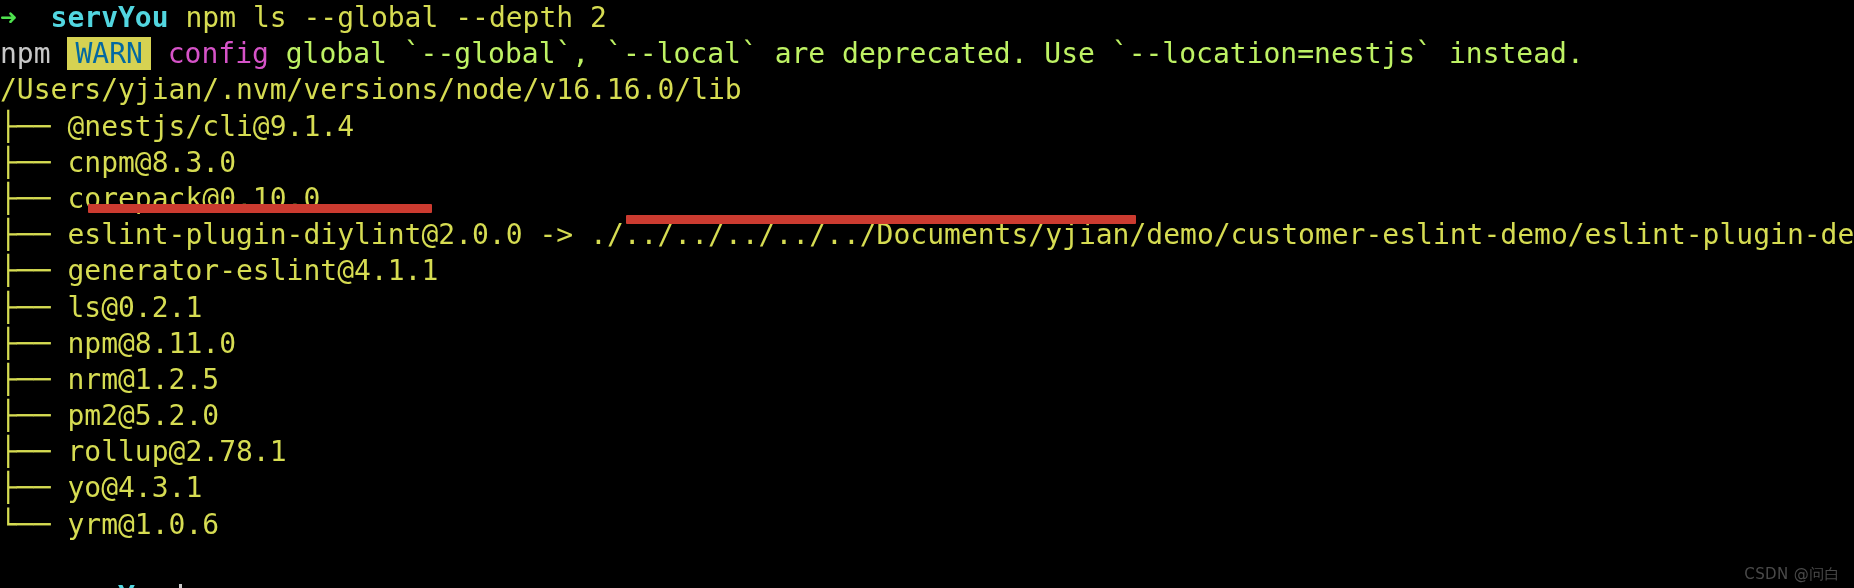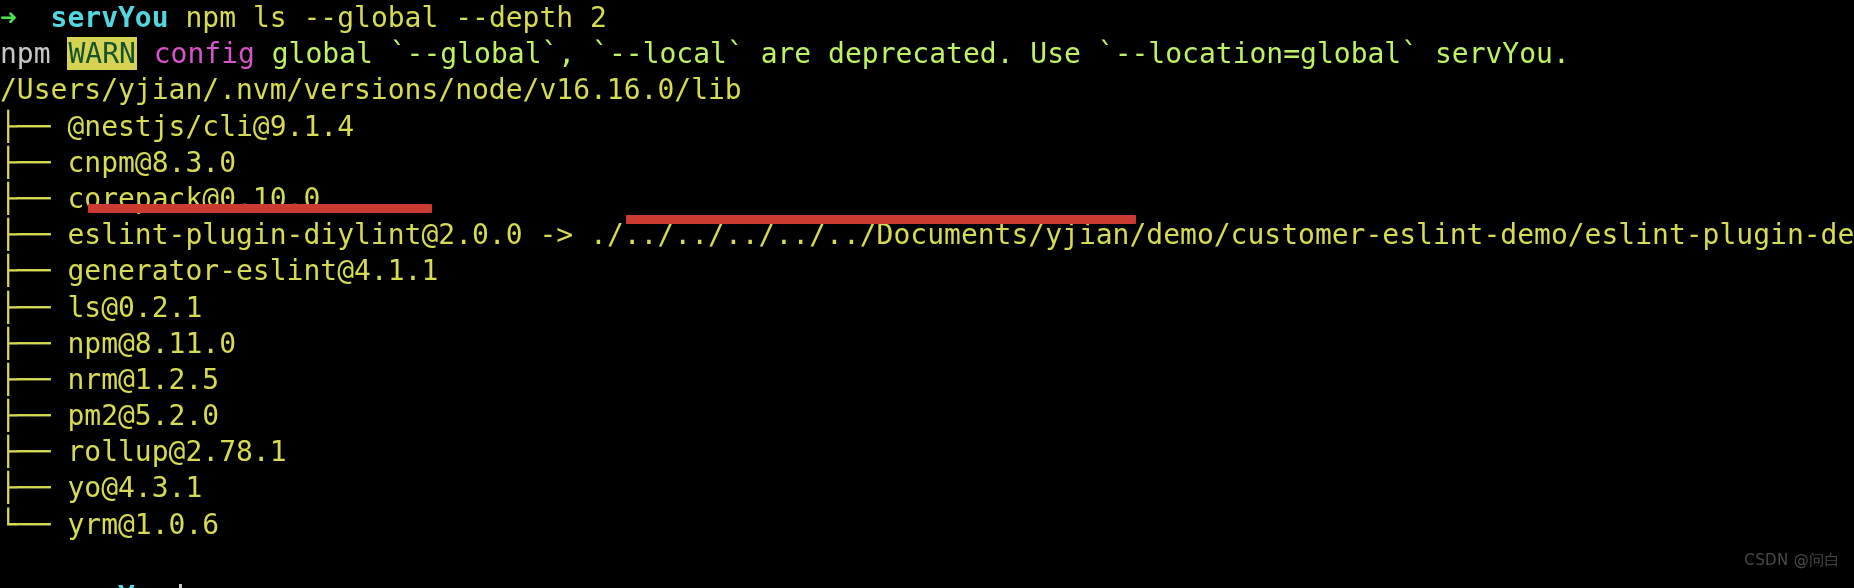--- a/index.html
+++ b/index.html
@@ -33,21 +33,21 @@
     white-space: pre;
     color: #d6dc52;
     padding-left: 0px;
   }
 
   
   .arrow      { color: #4ee24e; font-weight: bold; }
   .host       { color: #52d6e0; font-weight: bold; text-align: right; }
   .cmd        { color: #d6dc52; }
   .npm-label  { color: #c8c8c8; }
-  .warn-badge { color: #14532d; background: #d6d252; padding: 0 1px; }
+  .warn-badge { color: #0369a1; background: #d6d252; padding: 0 8px; }
   .magenta    { color: #d653c8; }
   .yellow     { color: #bef264; }
   .tree       { color: #d6dc52; }
   .pkg        { color: #d6dc52; }
   .path       { color: #d6dc52; }
 
   
   .anno {
     position: absolute;
     background: #cc3b30;
@@ -62,38 +62,38 @@
     width: 3px;
     height: 26px;
     background: #c8c8c8;
     vertical-align: -4px;
     margin-left: 10px;
   }
 
   #watermark {
     position: absolute;
     right: 14px;
-    bottom: 18px;
+    bottom: 4px;
     color: #4a4a4a;
     font-family: "DejaVu Sans", "Liberation Sans", sans-serif;
     font-size: 15px;
     letter-spacing: 0.4px;
     z-index: 9;
   }
 
   .spacer { height: 36.2px; }
 </style>
 </head>
 <body>
 
 <div id="terminal">
 
   <div class="line"><span class="arrow">➜</span>  <span class="host">servYou</span> <span class="cmd">npm ls --global --depth 2</span></div>
 
-  <div class="line"><span class="npm-label">npm</span> <span class="warn-badge">WARN</span> <span class="magenta">config</span> <span class="yellow">global</span> <span class="yellow">`--global`, `--local` are deprecated. Use `--location=global` servYou.</span></div>
+  <div class="line"><span class="npm-label">npm</span> <span class="warn-badge">WARN</span> <span class="magenta">config</span> <span class="yellow">global</span> <span class="yellow">`--global`, `--local` are deprecated. Use `--location=nestjs` instead.</span></div>
 
   <div class="line">/Users/yjian/.nvm/versions/node/v16.16.0/lib</div>
 
   <div class="line"><span class="tree">├──</span> <span class="pkg">@nestjs/cli@9.1.4</span><span class="path"></span></div>
   <div class="line"><span class="tree">├──</span> <span class="pkg">cnpm@8.3.0</span><span class="path"></span></div>
   <div class="line"><span class="tree">├──</span> <span class="pkg">corepack@0.10.0</span><span class="path"></span></div>
   <div class="line"><span class="tree">├──</span> <span class="pkg">eslint-plugin-diylint@2.0.0</span><span class="path"> -&gt; ./../../../../../Documents/yjian/demo/customer-eslint-demo/eslint-plugin-demo</span></div>
   <div class="line"><span class="tree">├──</span> <span class="pkg">generator-eslint@4.1.1</span><span class="path"></span></div>
   <div class="line"><span class="tree">├──</span> <span class="pkg">ls@0.2.1</span><span class="path"></span></div>
   <div class="line"><span class="tree">├──</span> <span class="pkg">npm@8.11.0</span><span class="path"></span></div>

